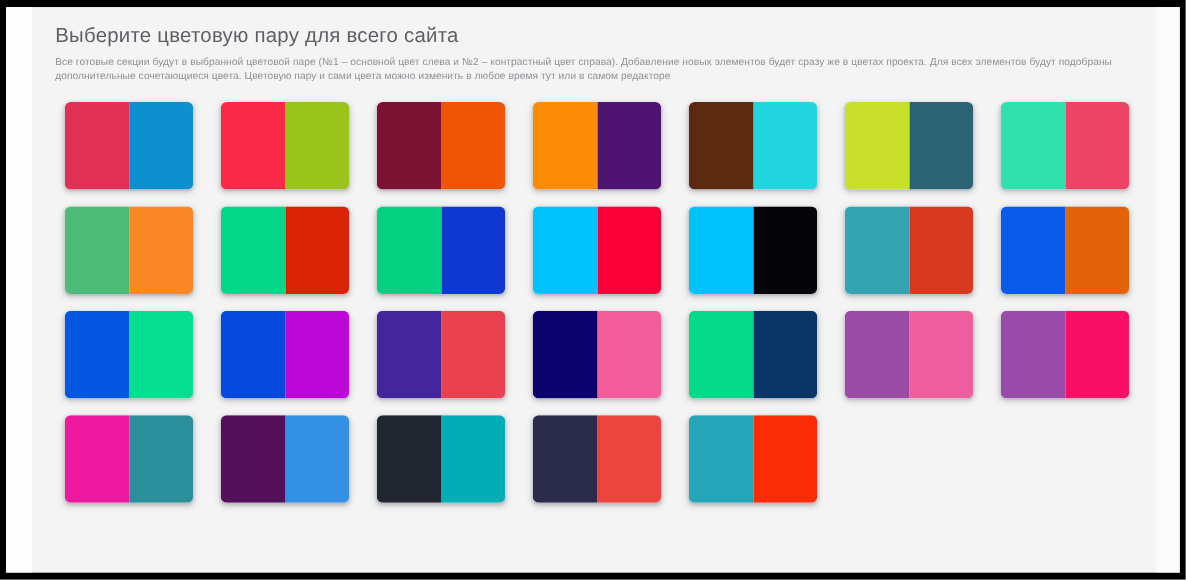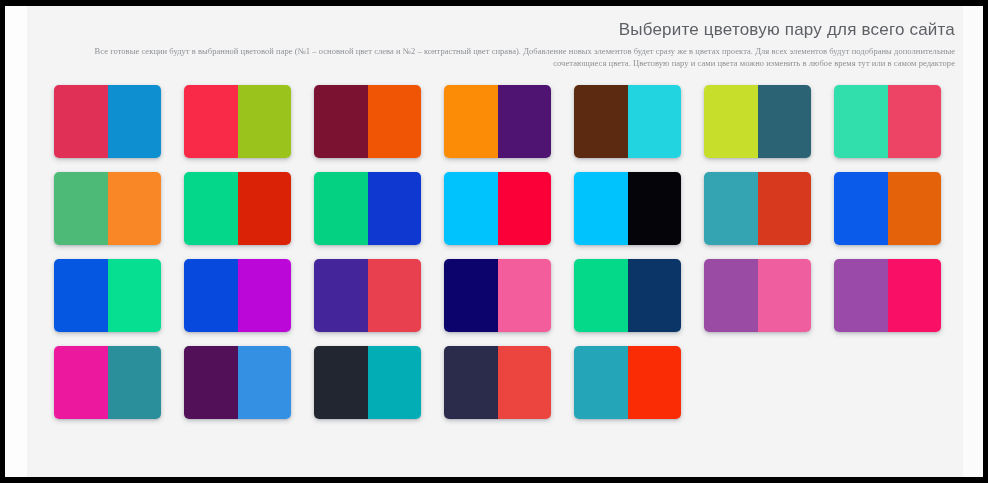--- a/index.html
+++ b/index.html
@@ -49,40 +49,38 @@
     position: absolute;
     top: 0; right: 0; bottom: 0;
     width: 20px;
     background: #fbfbfb;
   }
 
   .header {
     position: relative;
     z-index: 2;
     padding-left: 8px;
-    text-align: right;
   }
 
   #page-title {
     font-size: 17px;
     font-weight: 400;
     color: #5d6166;
     letter-spacing: 0.2px;
     margin: 0 0 6px 0;
     line-height: 20px;
   }
 
   #page-description {
     font-size: 8.5px;
     line-height: 11.5px;
     color: #8d9095;
     margin: 0;
     max-width: 916px;
     letter-spacing: 0.05px;
-    font-family: Liberation Serif, serif;
   }
 
   #palette-grid {
     position: relative;
     z-index: 2;
     margin-top: 16px;
     padding-left: 16px;
     display: flex;
     flex-direction: column;
     gap: 14px;

